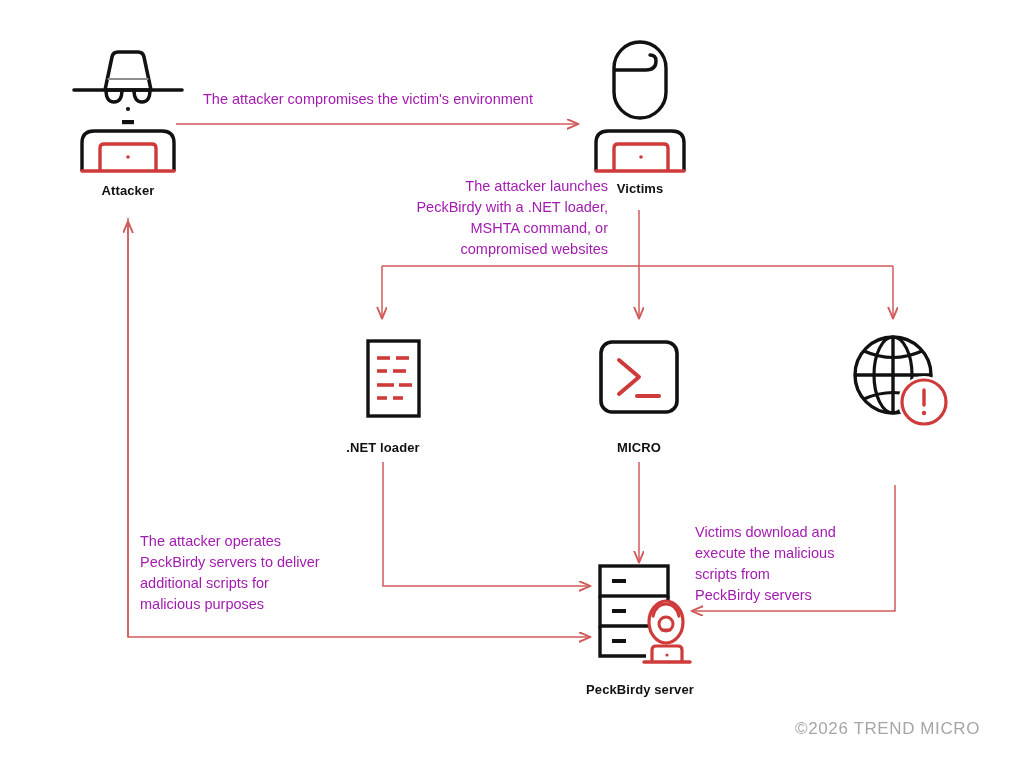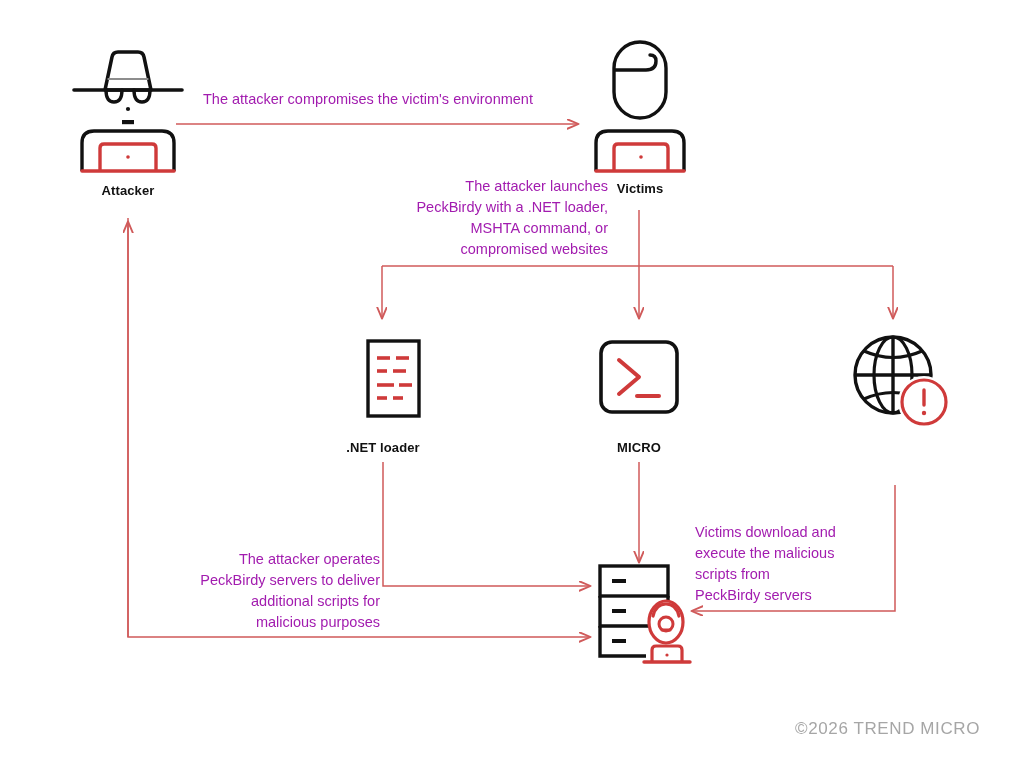--- a/index.html
+++ b/index.html
@@ -211,32 +211,33 @@
       <ellipse cx="110" cy="62" rx="17" ry="21" fill="#ffffff" stroke="#cf3a3a" stroke-width="3.2"></ellipse>
       <path d="M97,56 Q100,44 110,44 Q120,44 123,56" fill="none" stroke="#cf3a3a" stroke-width="3.2" stroke-linecap="round"></path>
       <circle cx="110" cy="64" r="7" fill="none" stroke="#cf3a3a" stroke-width="3"></circle>
       <path d="M106,70 L114,70" stroke="#cf3a3a" stroke-width="3" stroke-linecap="round"></path>
 
       <path d="M96,102 L96,90 Q96,86 100,86 L122,86 Q126,86 126,90 L126,102" fill="#ffffff" stroke="#cf3a3a" stroke-width="3.2" stroke-linejoin="round"></path>
       <circle cx="111" cy="95" r="1.6" fill="#cf3a3a"></circle>
       <path d="M88,102 L134,102" stroke="#cf3a3a" stroke-width="3.4" stroke-linecap="round"></path>
     </svg>
   </span>
+  <div class="node-label" style="margin-top:8px;">PeckBirdy server</div>
 </div>
 
 <div class="flow-text" style="left:203px; top:89px; width:380px;">The attacker compromises the victim's environment</div>
 
 <div class="flow-text" style="left:384px; top:176px; width:224px;text-align:right;">The attacker launches
 PeckBirdy with a .NET loader,
 MSHTA command, or
 compromised websites</div>
 
 <div class="flow-text right-align" style="left:695px; top:522px; width:189px;">Victims download and
 execute the malicious
 scripts from
 PeckBirdy servers</div>
 
-<div class="flow-text" style="left:140px; top:549px; width:240px;text-align:right;">The attacker operates
+<div class="flow-text" style="left:140px; top:531px; width:240px;">The attacker operates
 PeckBirdy servers to deliver
 additional scripts for
 malicious purposes</div>
 
 <div id="copyright">©2026 TREND MICRO</div>
 
 </body></html>

